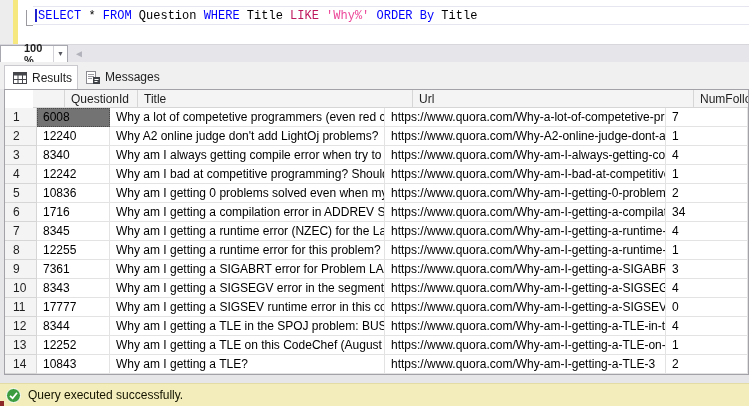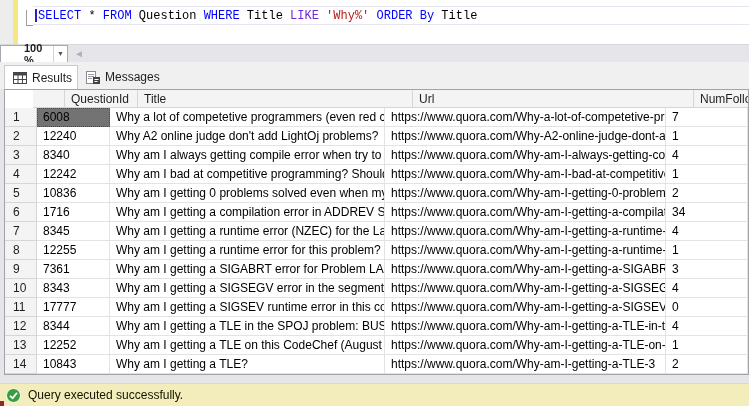--- a/index.html
+++ b/index.html
@@ -12,22 +12,22 @@
   .editor .change-bar { position: absolute; left: 13px; top: 0; bottom: 0; width: 5px; background: #F6E77E; }
   .editor .outline-mark { position: absolute; left: 26px; top: 10px; width: 7px; height: 16px;
       border-left: 1px solid #9A9AA0; border-bottom: 1px solid #9A9AA0; }
   .editor .current-line { position: absolute; left: 33px; right: 0; top: 6px; height: 19px;
       border-top: 1px solid #E6E6F0; border-bottom: 1px solid #E6E6F0; }
   .editor .caret { position: absolute; left: 35px; top: 9px; width: 2px; height: 13px; background: #2222CC; }
   .code-line { position: absolute; left: 38px; top: 9px; font-family: "Liberation Mono", "DejaVu Sans Mono", monospace;
       font-size: 12px; line-height: 14px; white-space: pre; }
   .tk-k { color: #0000FF; }
   .tk-p { color: #000000; }
-  .tk-g { color: #6d28d9; }
-  .tk-s { color: #b91c1c; }
+  .tk-g { color: #be185d; }
+  .tk-s { color: #ec4899; }
 
   
   .scroll-row { position: absolute; top: 44px; left: 0; right: 0; height: 18px; background: #E6E6EA;
       border-top: 1px solid #D8D8DC; }
   .zoom-box { position: absolute; left: 0; top: 0; width: 68px; height: 18px; background: #ffffff;
       border: 1px solid #A8A8B0; font-size: 11px; color: #1E1E1E; display: flex; align-items: center; cursor: default; }
   .zoom-box .zoom-value { padding-left: 23px; flex: 1; font-weight: bold; }
   .zoom-box .zoom-arrow { width: 14px; text-align: center; font-size: 7px; color: #55555E; border-left: 1px solid #D2D2D8; line-height: 16px; }
   .scroll-left { position: absolute; left: 74px; top: 2px; font-size: 10px; color: #B2B2BC; line-height: 14px; }
 

